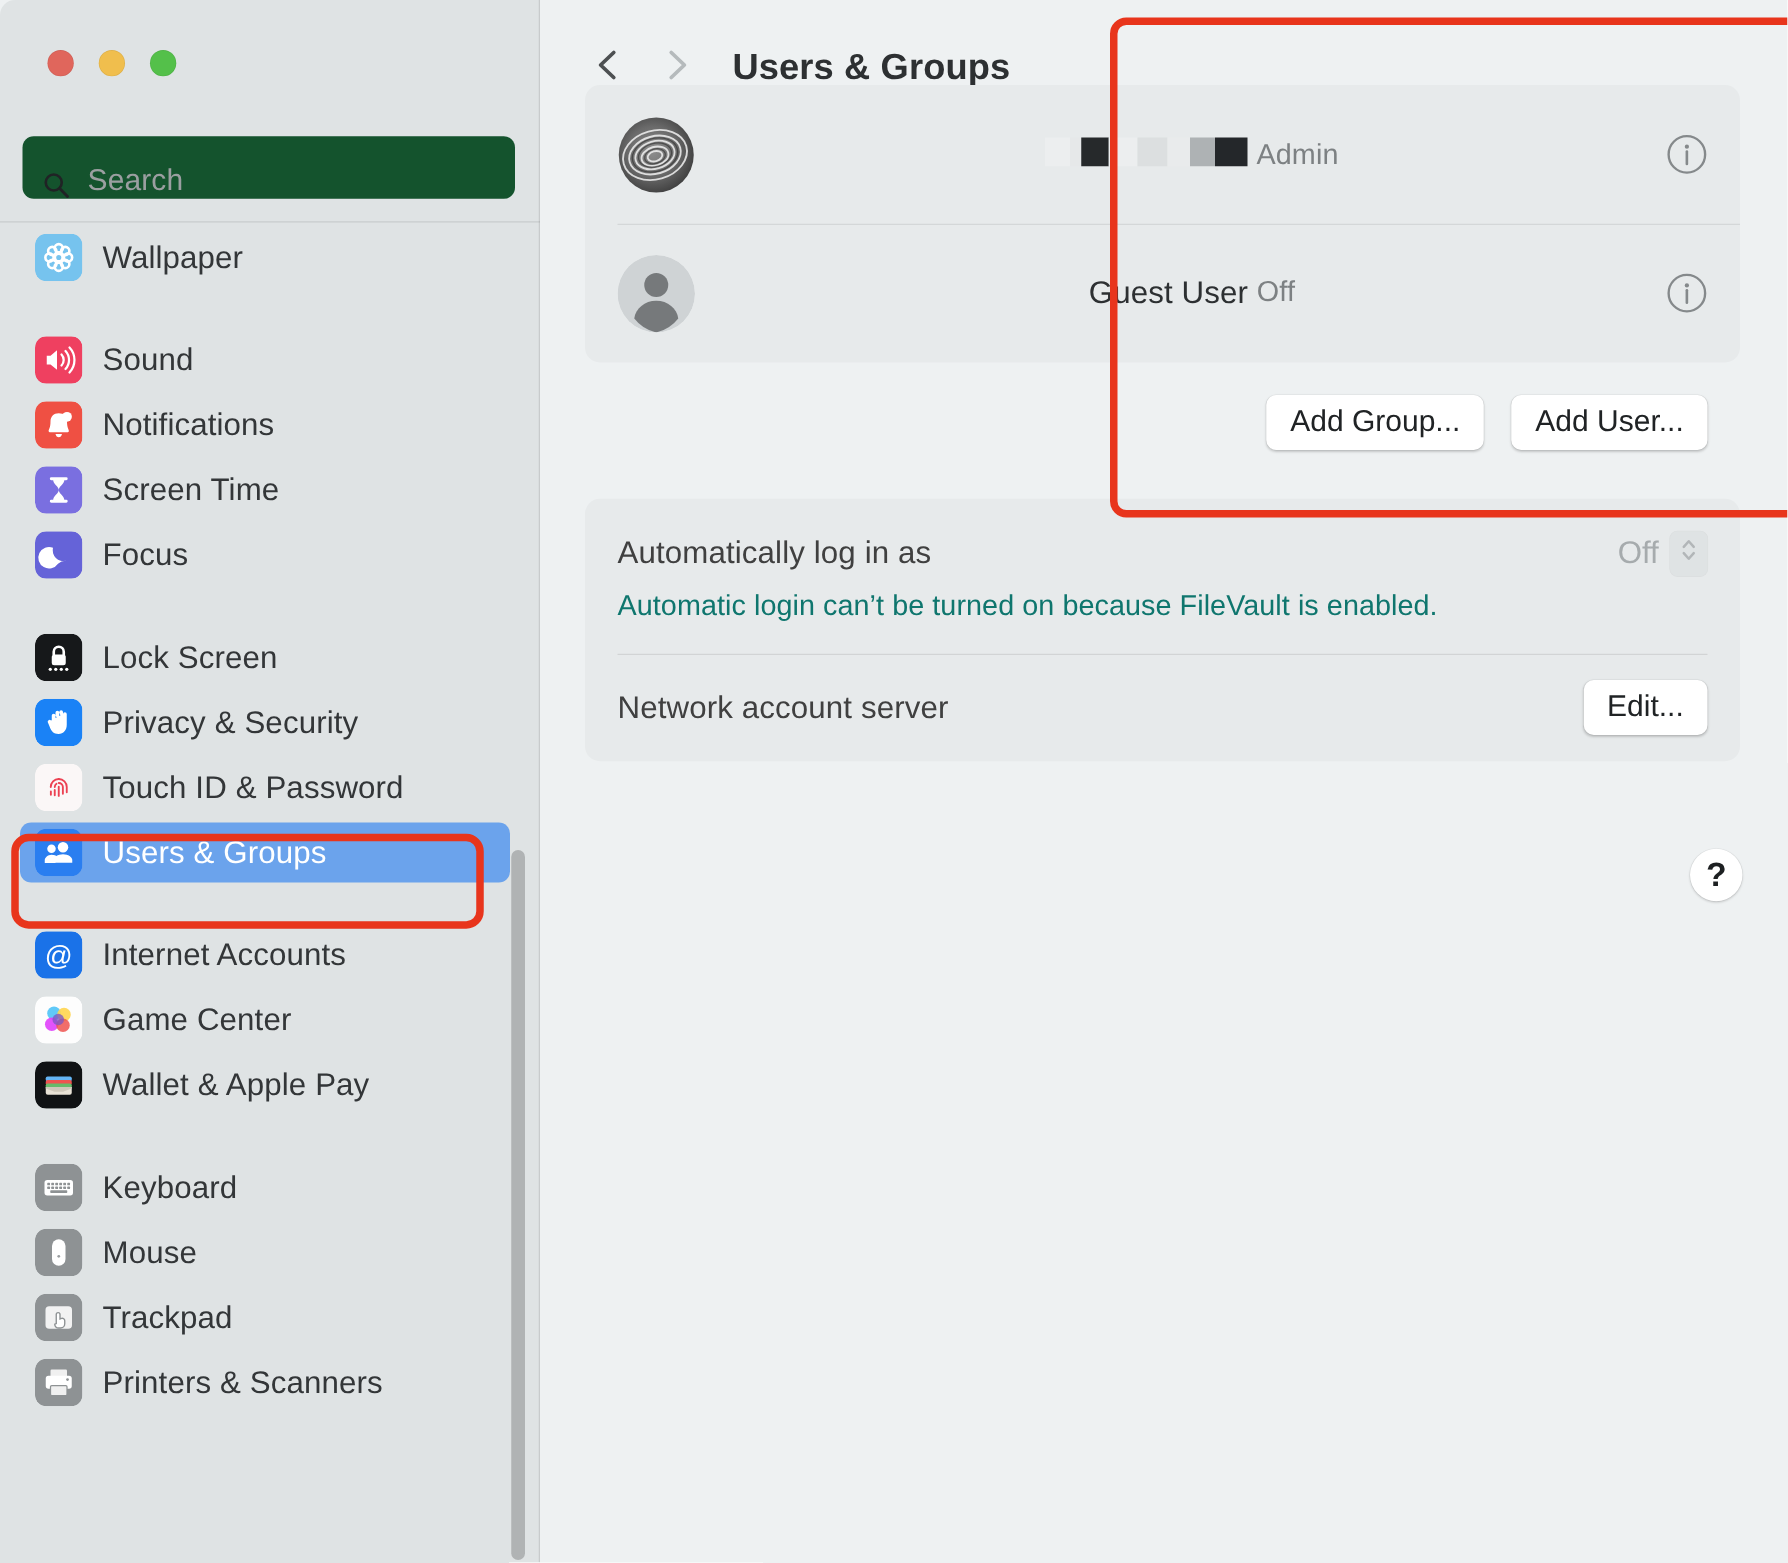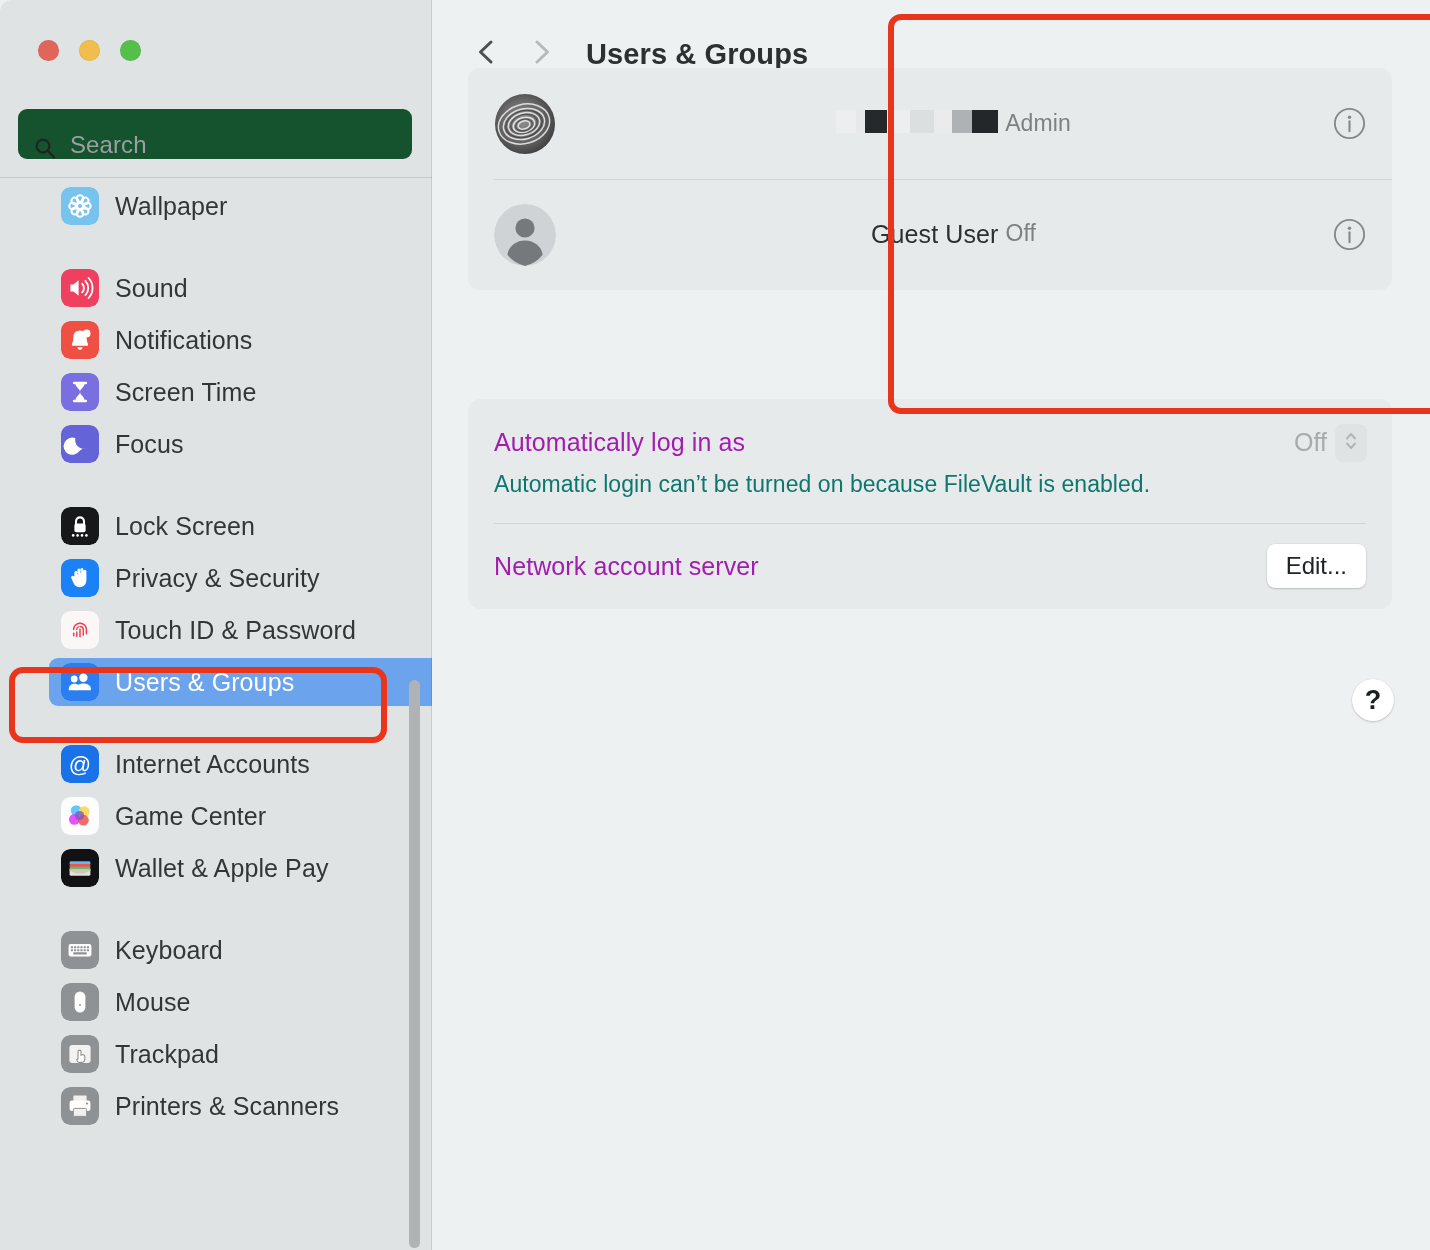--- a/index.html
+++ b/index.html
@@ -56,21 +56,20 @@
   }
   .sb-divider {
     position:absolute; top:177px; left:0; width:432px; height:1px;
     background: rgba(0,0,0,0.10);
   }
 
   #sblist {
     position: absolute; top: 178px; left: 0;
     width: 432px; height: 1072px;
     overflow: hidden;
-    padding-left: 33px;
   }
   .sb-group { padding: 0 0 0 0; }
   .sb-gap { height: 26px; }
   .sb-item {
     display: flex; align-items: center;
     height: 48px;
     margin: 4px 24px 4px 16px;
     padding-left: 12px;
     border-radius: 9px;
     box-sizing: border-box;
@@ -171,21 +170,21 @@
     box-sizing: border-box;
   }
   .orow.r1 { height: 124px; display: flex; flex-direction: column; justify-content: center; }
   .orow.r2 { height: 86px; display: flex; align-items: center; gap: 28px; }
   .orow.r2::before {
     content:"";
     position:absolute; top:0; left:26px; right:26px; height:1px;
     background: rgba(0,0,0,0.09);
   }
   .orow-top { display: flex; align-items: center; }
-  .olabel { font-size: 25px; color: #a21caf; letter-spacing: .1px; flex: 1 1 auto; }
+  .olabel { font-size: 25px; color: #404040; letter-spacing: .1px; flex: 1 1 auto; }
   .ohint { font-size: 23px; color: #0f766e; margin-top: 10px; letter-spacing: .05px; }
   .ovalue { font-size: 25px; color: #a6abad; margin-right: 9px; }
   .stepper {
     width: 30px; height: 36px;
     background: #dfe3e4;
     border-radius: 6px;
     display: flex; align-items: center; justify-content: center;
     box-shadow: 0 0 0 0.5px rgba(0,0,0,.05);
   }
 
@@ -556,20 +555,24 @@
         </span>
         <span class="info-btn">
           <svg viewBox="0 0 33 33" width="33" height="33">
             <circle cx="16.5" cy="16.5" r="14.6" fill="none" stroke="#85898b" stroke-width="1.9"></circle>
             <circle cx="16.5" cy="10.3" r="1.7" fill="#85898b"></circle>
             <path d="M16.5 14.2v10" stroke="#85898b" stroke-width="2.1" stroke-linecap="round"></path>
           </svg>
         </span>
       </div>
 
+      <div class="btnrow">
+        <button class="btn">Add Group...</button>
+        <button class="btn">Add User...</button>
+      </div>
     </div>
 
     <div class="card" id="options-card">
       <div class="orow r1">
         <div class="orow-top">
           <span class="olabel">Automatically log in as</span>
           <span class="ovalue">Off</span>
           <span class="stepper">
             <span>
               <svg viewBox="0 0 16 26" width="16" height="26">

